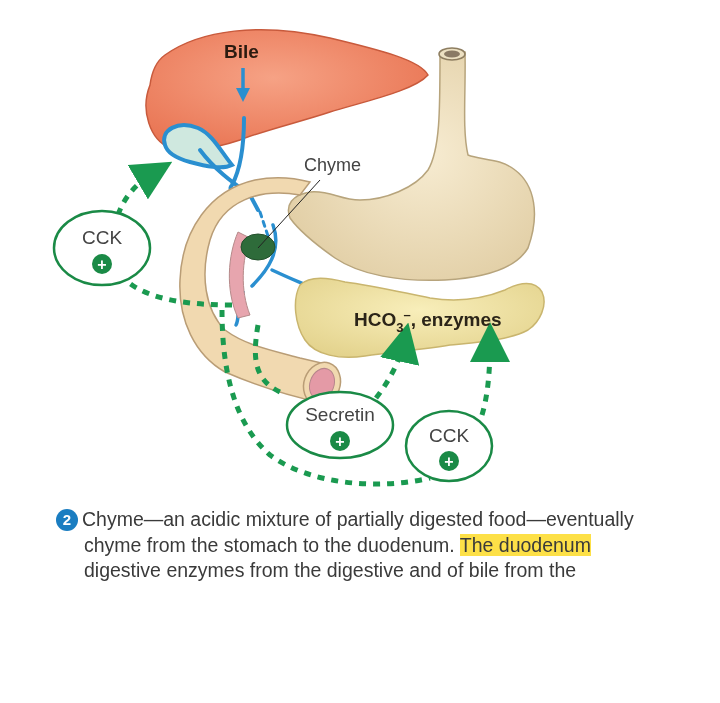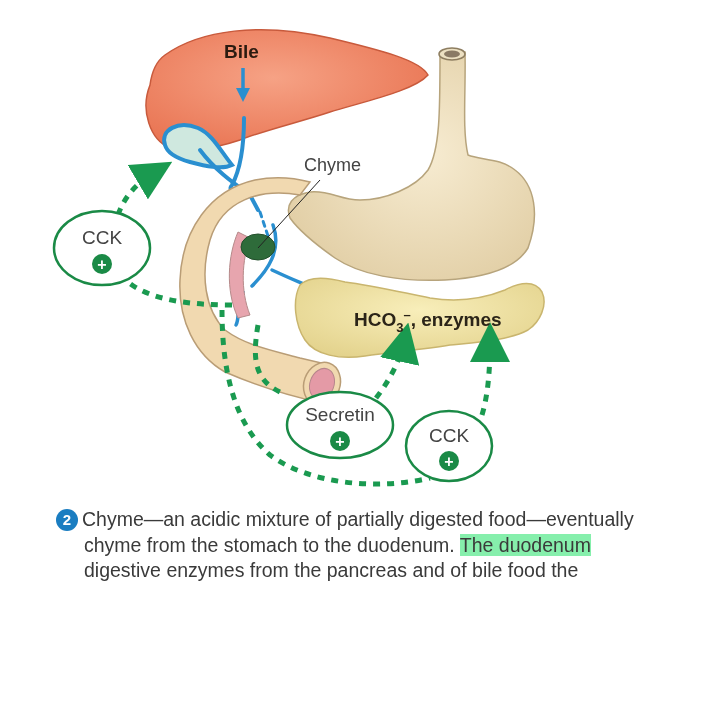--- a/index.html
+++ b/index.html
@@ -3,21 +3,21 @@
 <meta charset="utf-8">
 <style>
   html, body { margin:0; padding:0; background:#ffffff; }
   body { width:720px; height:703px; position:relative; overflow:hidden; font-family:"Liberation Sans", sans-serif; }
   #figure { position:absolute; left:0; top:0; width:720px; height:500px; }
   .lbl { font-family:"Liberation Sans", sans-serif; }
   #caption { position:absolute; left:12px; top:507px; width:700px; font-family:"Liberation Sans", sans-serif; font-size:19.5px; line-height:25.5px; color:#3a3a3a; }
   #caption .badge { display:inline-block; width:22px; height:22px; border-radius:50%; background:#1a7dc1; color:#fff; font-weight:bold; font-size:15px; line-height:22px; text-align:center; vertical-align:1px; margin-right:4px; }
   #caption .line { display:block; padding-left:28px; white-space:nowrap;margin-left:44px; }
   #caption .line.first { padding-left:0; }
-  #caption .hl { background:#86efac; }
+  #caption .hl { background:#fde047; }
   #caption i { font-style:italic; }
 </style>
 </head>
 <body>
 
 <svg id="figure" viewBox="0 0 720 500" xmlns="http://www.w3.org/2000/svg">
   <defs>
     <radialGradient id="gLiver" cx="45%" cy="40%" r="70%">
       <stop offset="0" stop-color="#f6a285"></stop>
       <stop offset="1" stop-color="#e8714f"></stop>
@@ -120,14 +120,14 @@
     <ellipse cx="449" cy="446" rx="43" ry="35" fill="#ffffff" stroke="#1a8a46" stroke-width="2.5"></ellipse>
     <text class="lbl" x="449" y="442" text-anchor="middle" font-size="19" fill="#444">CCK</text>
     <circle cx="449" cy="461" r="10" fill="#1a8a46"></circle>
     <text class="lbl" x="449" y="467" text-anchor="middle" font-size="16" font-weight="bold" fill="#fff">+</text>
   </g>
 </svg>
 
 <div id="caption">
     <span class="line first"><span class="badge">2</span><span>Chyme—an acidic mixture of partially digested food—eventually</span></span>
     <span class="line"><span>chyme from the stomach to the duodenum. </span><span class="hl">The duodenum</span></span>
-    <span class="line"><span>digestive enzymes from the pancreas and of bile food the</span></span>
+    <span class="line"><span>digestive enzymes from the digestive and of bile from the</span></span>
   </div>
 
 </body></html>

